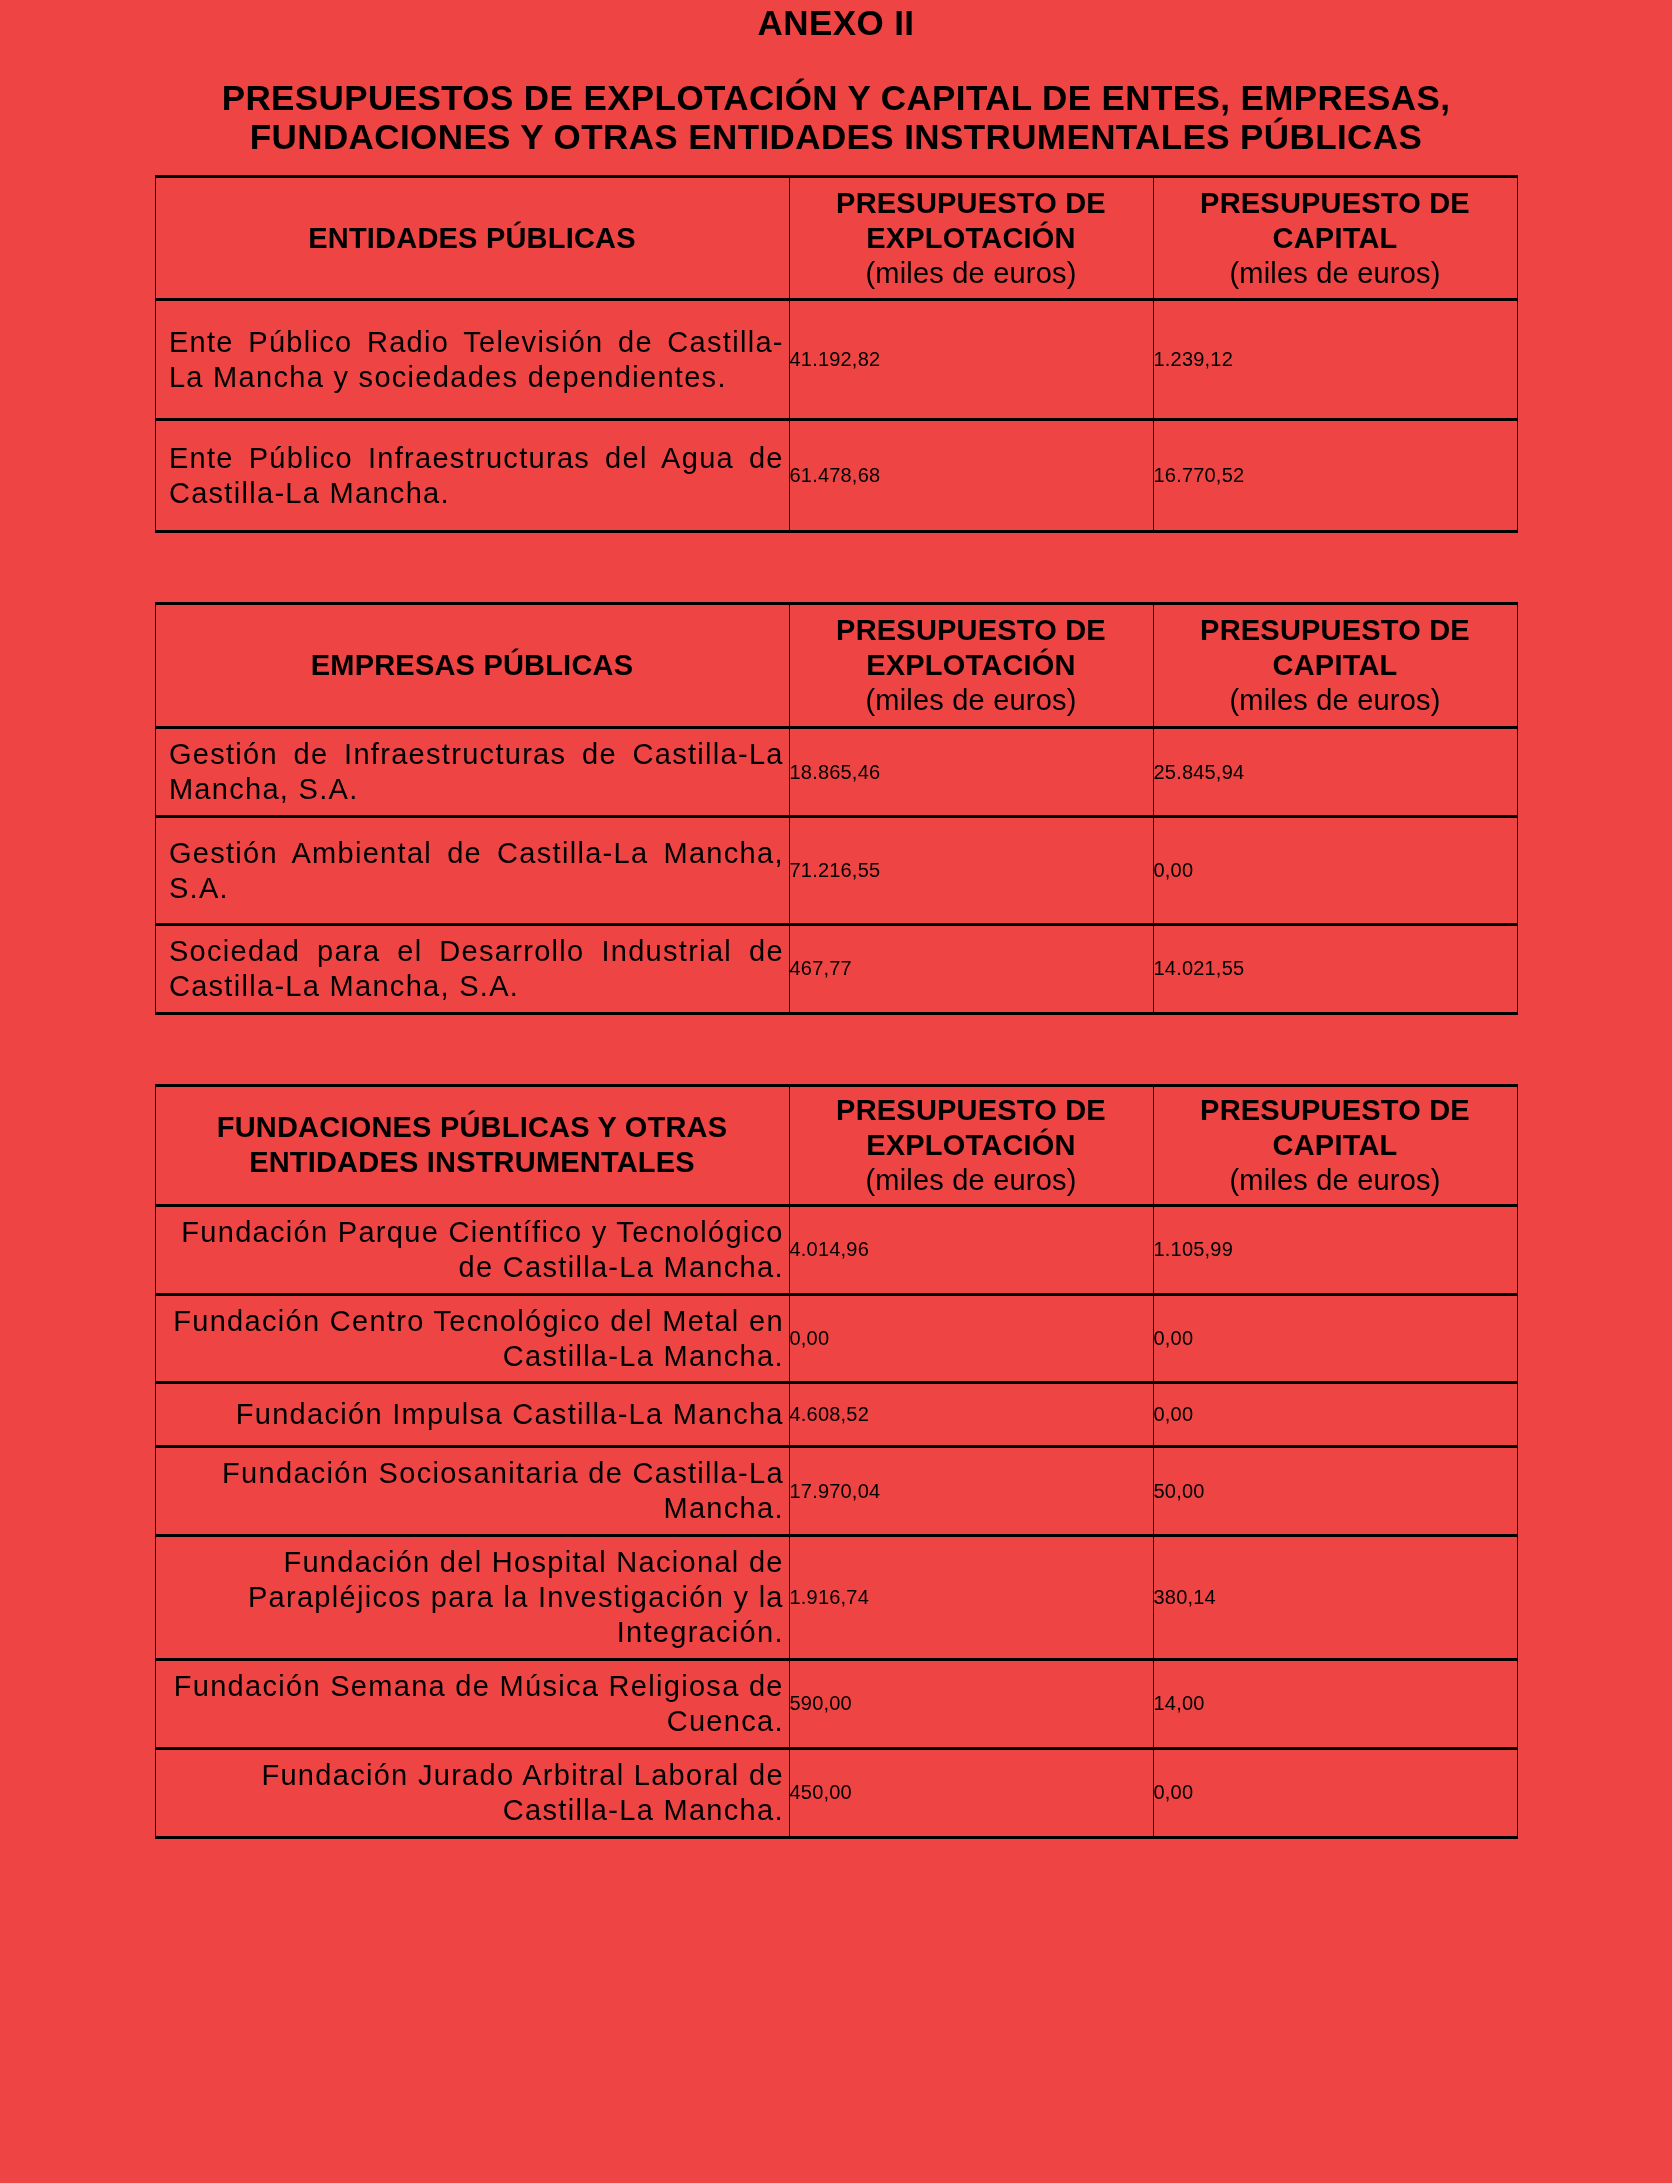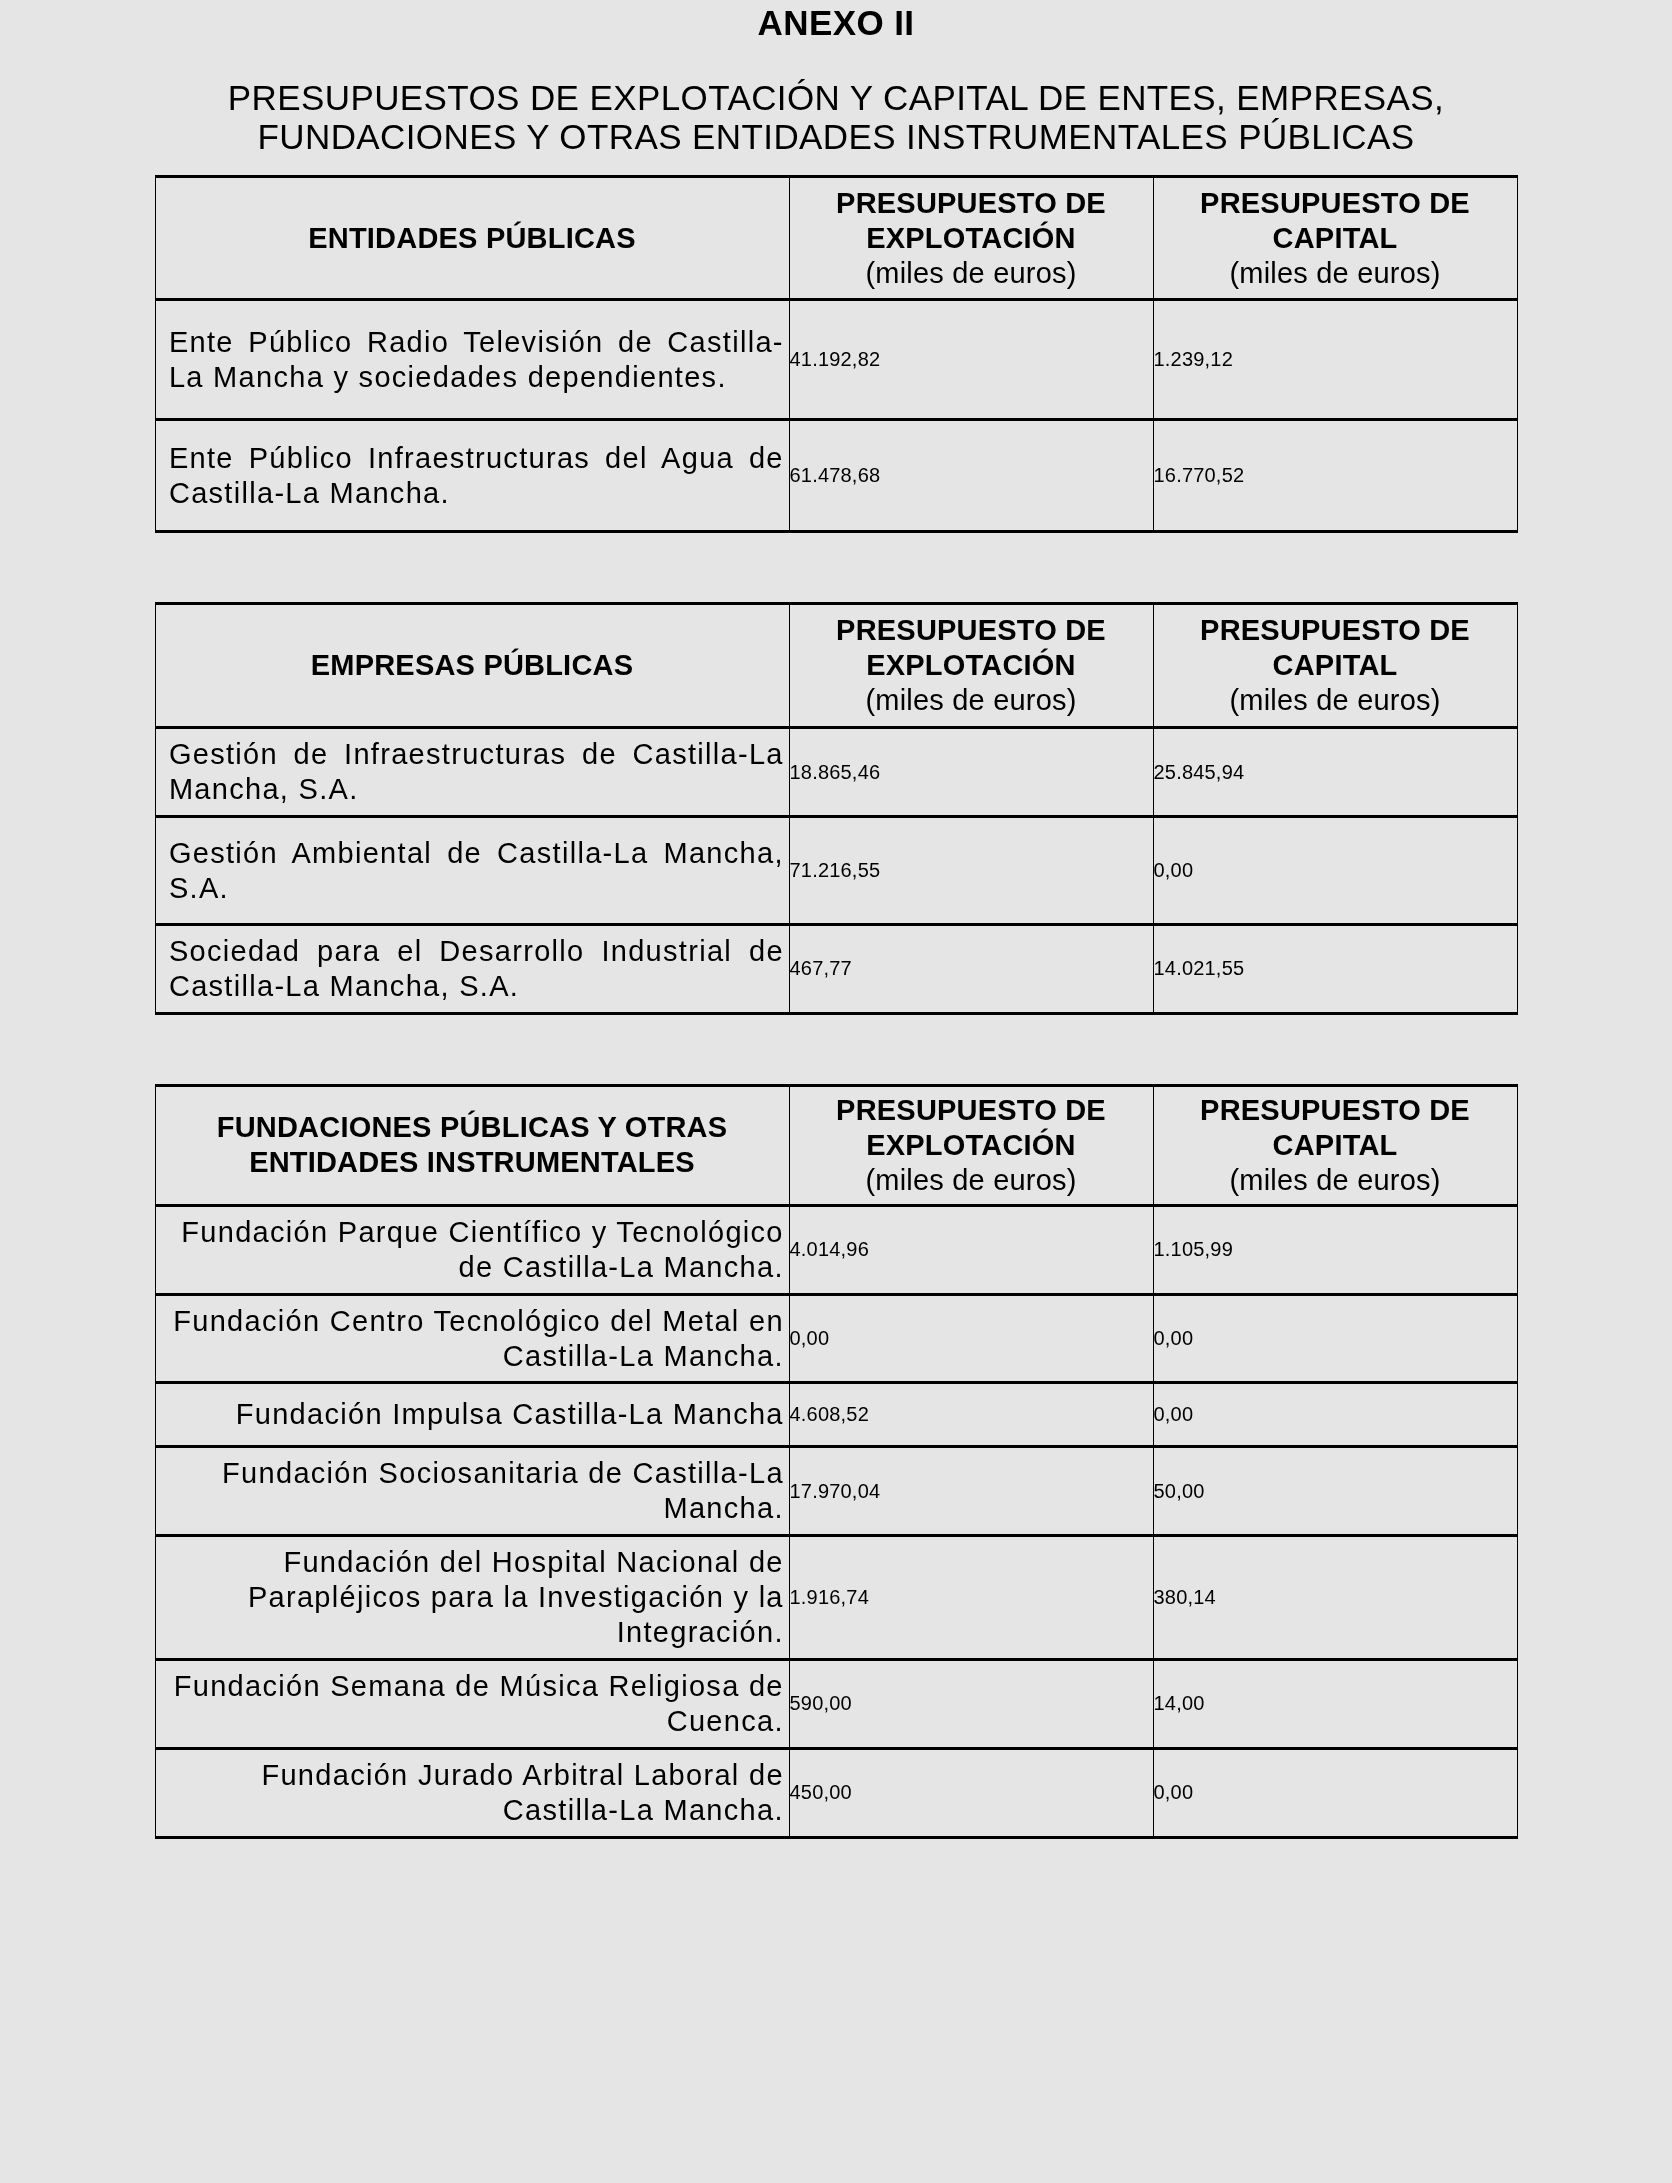--- a/index.html
+++ b/index.html
@@ -2,39 +2,39 @@
 <html style="font-size:12.6px"><head>
 <meta charset="utf-8">
 <style>
   * { box-sizing: border-box; margin: 0; padding: 0; }
   html, body { background: #ffffff; }
   .page {
     position: relative;
     width: 1672px;
     height: 2183px;
     margin: 0 auto;
-    background: #e5e5e5;
+    background: #ef4444;
     color: #000000;
     font-family: "Liberation Sans", "DejaVu Sans", sans-serif;
     overflow: hidden;
   }
   .title {
     margin-top: 1.6px;
     text-align: center;
     font-size: 35px;
     font-weight: bold;
     line-height: 41px;
     letter-spacing: 0.4px;
   }
   .subtitle {
     max-width: 1321px;
     margin: 35px auto 0;
     text-align: center;
     font-size: 35px;
-    font-weight: normal;
+    font-weight: bold;
     line-height: 39px;
     letter-spacing: 0.4px;
   }
   table.budget {
     width: 1362px;
     margin: 0 auto;
     border-collapse: collapse;
     table-layout: fixed;
   }
   table.budget.first { margin-top: 19.7px; }

